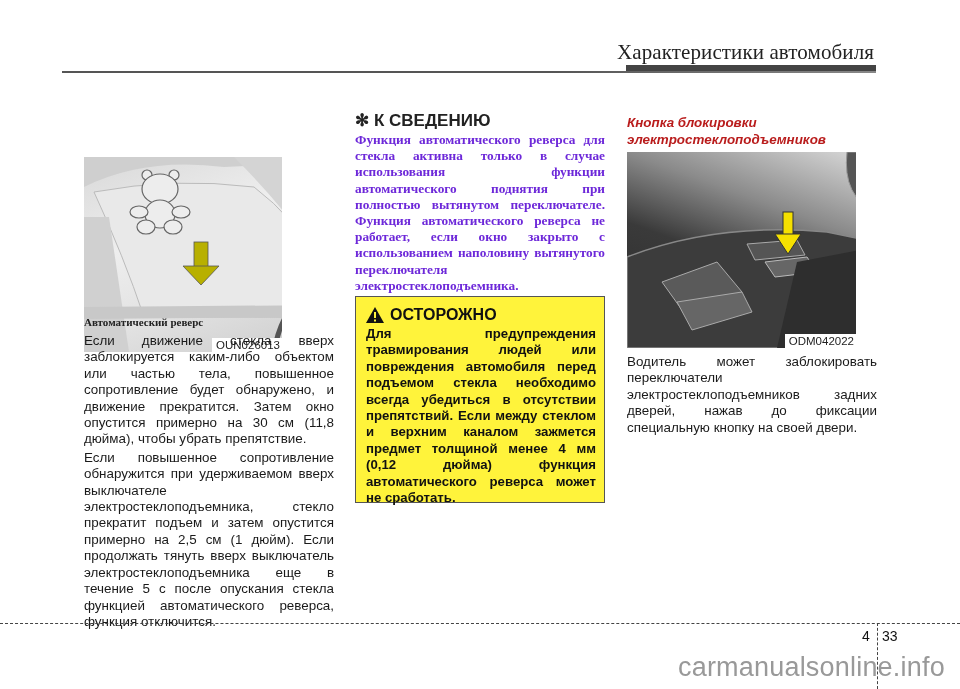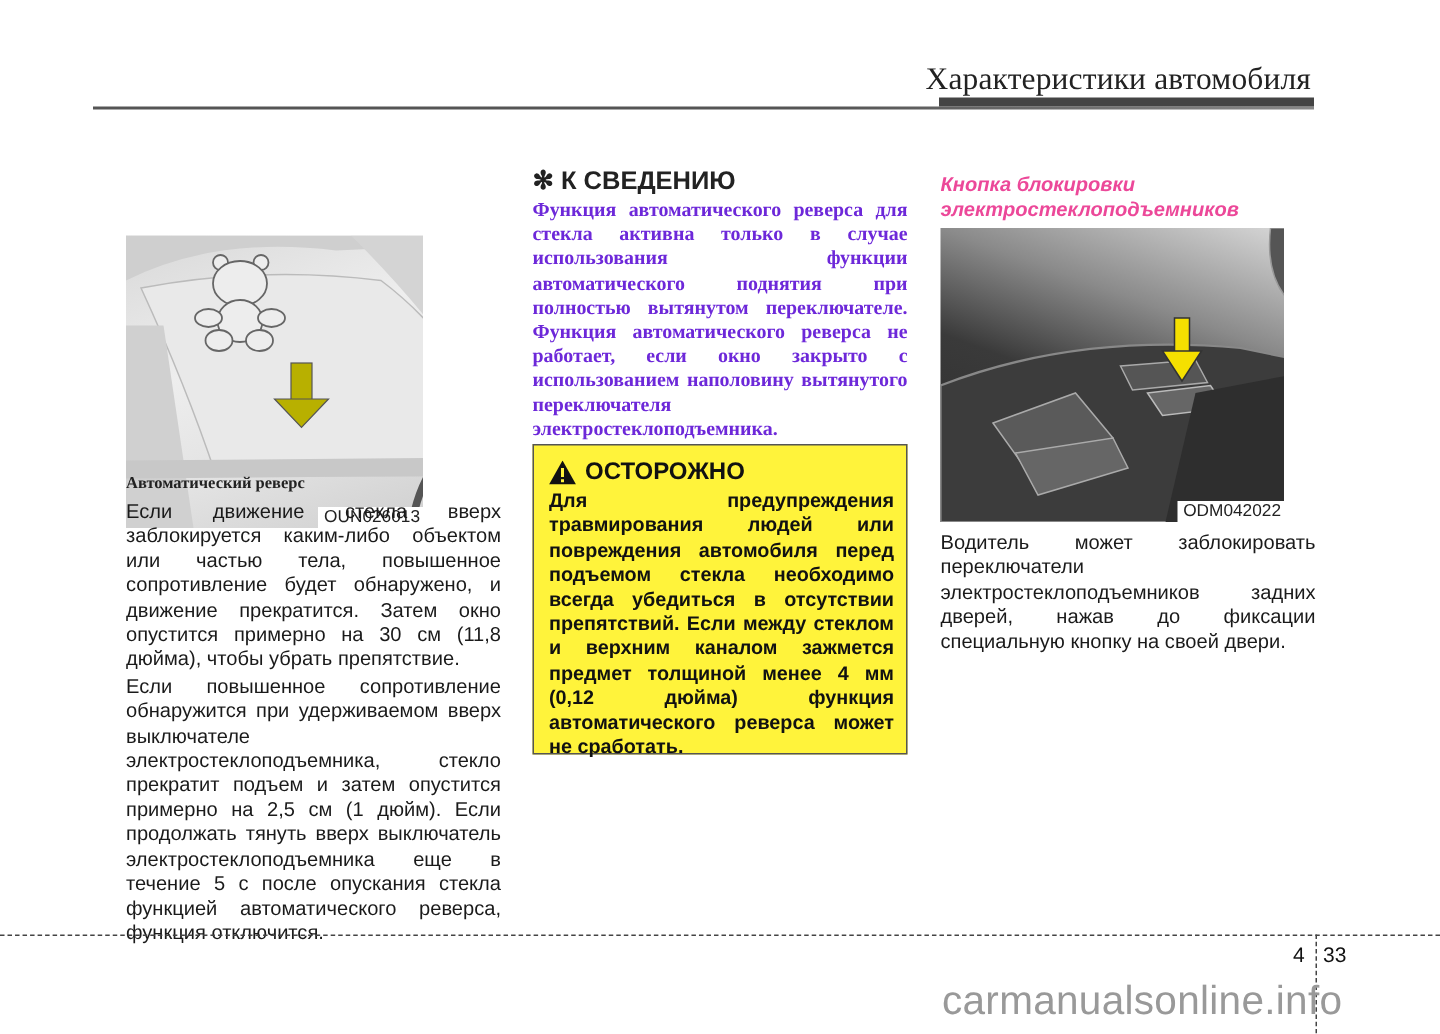--- a/index.html
+++ b/index.html
@@ -52,35 +52,35 @@
     .warn-box {
       position: absolute; left: 355px; top: 296px; width: 250px; height: 207px;
       background: #fff33b; border: 1.5px solid #555;
       padding: 9px 8px 17px 10px;
     }
     .warn-head { font-size: 16px; font-weight: bold; color: #111; display: flex; align-items: center; gap: 6px; margin-bottom: 2px; }
     .warn-body { font-size: 13.2px; font-weight: bold; line-height: 16.4px; text-align: justify; color: #111; }
 
     .right-heading {
       position: absolute; left: 627px; top: 114px; width: 250px;
-      font-size: 13.4px; font-style: italic; font-weight: bold; line-height: 17px; color: #ec4899;
+      font-size: 13.4px; font-style: italic; font-weight: bold; line-height: 17px; color: #b91c1c;
     }
 
     .footer-dash {
       position: absolute; left: 0; top: 623px; width: 960px; height: 0;
       border-top: 1.5px dashed #444;
     }
     .footer-vdash {
       position: absolute; left: 877px; top: 623px; width: 0; height: 66px;
       border-left: 1.5px dashed #444;
     }
     .page-chapter { position: absolute; left: 862px; top: 628px; font-size: 14px; color: #111; }
     .page-num { position: absolute; left: 882px; top: 628px; font-size: 14px; color: #111; }
     .watermark {
-      position: absolute; left: 628px; top: 652px; font-size: 27px; color: #999;
+      position: absolute; left: 678px; top: 652px; font-size: 27px; color: #999;
       letter-spacing: 0.2px;
     }
   </style>
 </head>
 <body>
 
 <div>
   <div class="header-title">Характеристики автомобиля</div>
   <div class="header-rule-thin"></div>
   <div class="header-rule-thick"></div>

